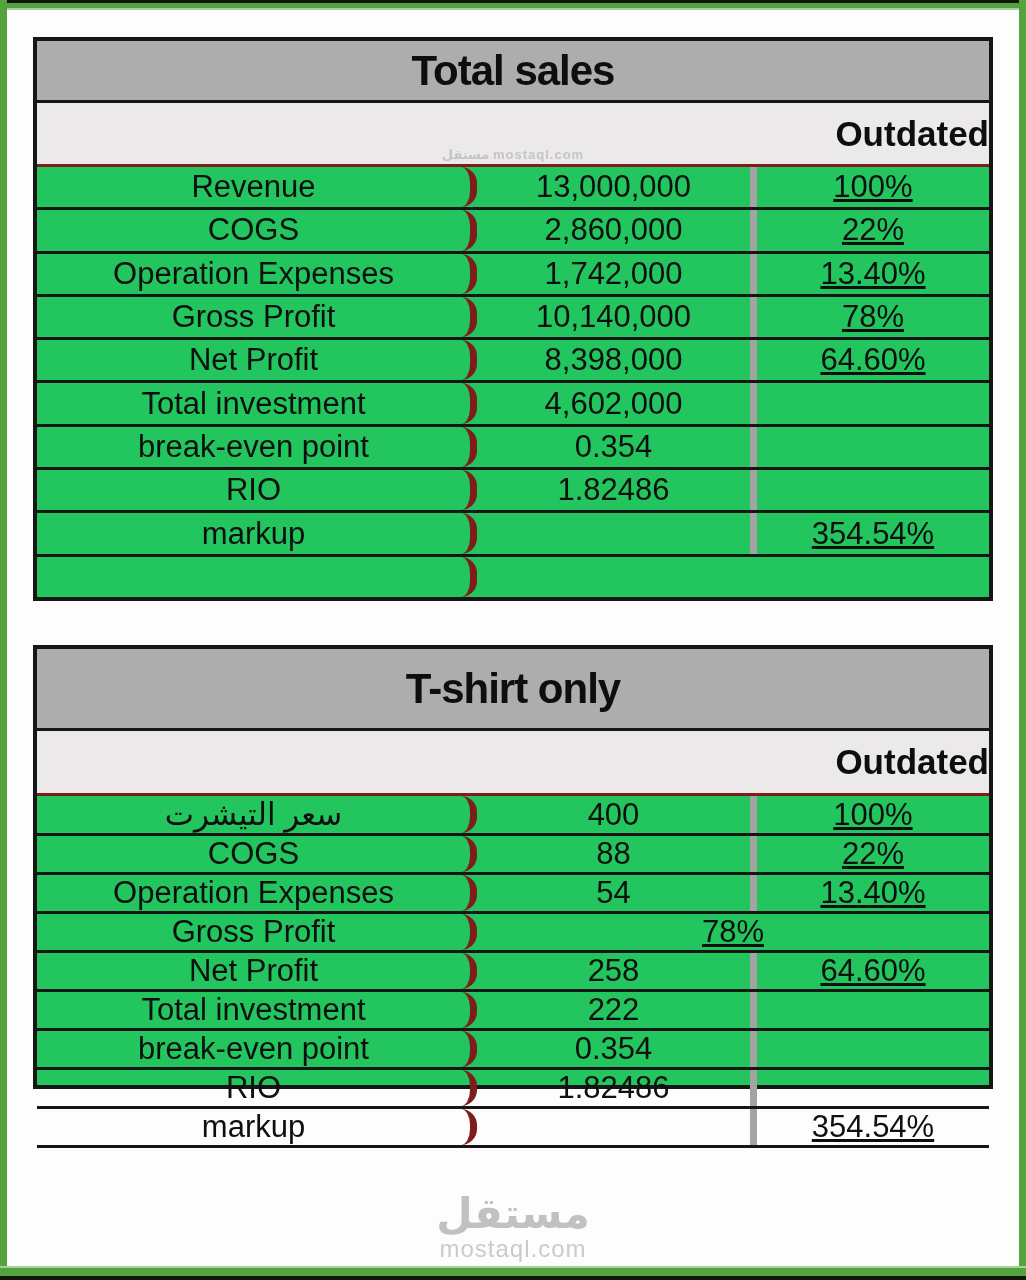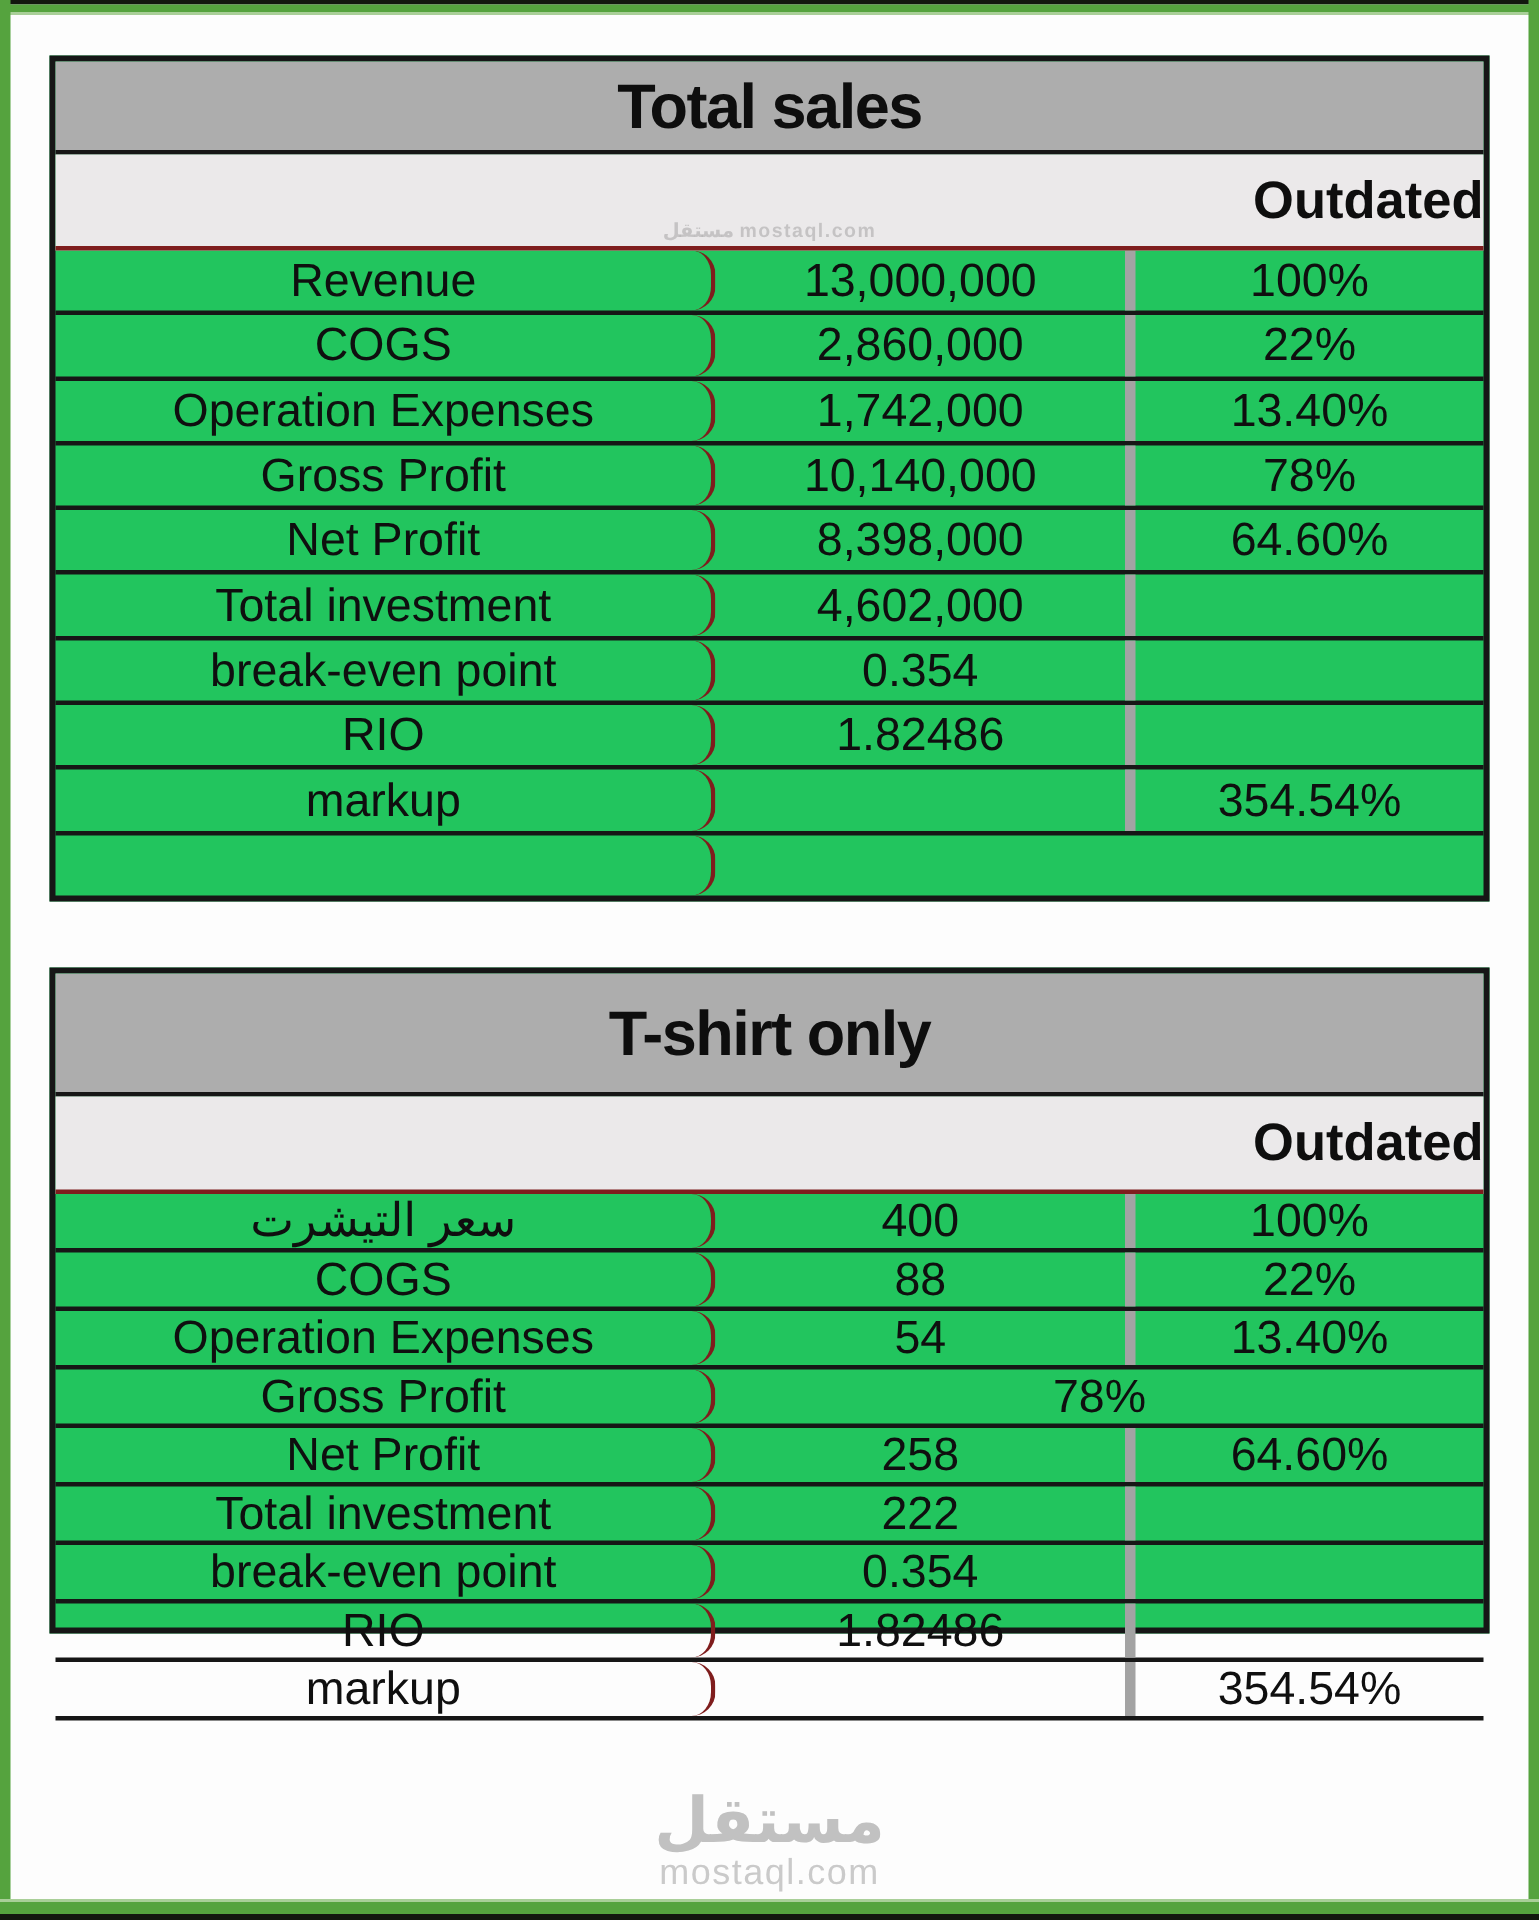--- a/index.html
+++ b/index.html
@@ -54,23 +54,23 @@
   .rows{flex:1;display:flex;flex-direction:column;}
   .t-row{flex:1;display:flex;border-bottom:3px solid #161616;}
   .t-row:last-child{border-bottom:none;}
   .t-row.tall{flex:1.24;}
   .t-row.short{flex:0.92;}
 
   .cell{
     display:flex;align-items:center;justify-content:center;
     font-size:31px;color:#0f0f0f;overflow:hidden;white-space:nowrap;
   }
-  .c1{flex:0 0 440px;border-right:3px solid #7f1d1d;box-sizing:border-box;border-radius:16px;}
+  .c1{flex:0 0 440px;border-right:7px solid #7f1d1d;box-sizing:border-box;border-radius:16px;}
   .c2{flex:0 0 280px;border-right:7px solid #a3a3a3;box-sizing:border-box;}
-  .c3{flex:1;}
+  .c3{flex:1;text-decoration:underline;}
   .t-row.merged .c2{border-right:none;}
 
   
   .watermark{
     position:absolute;left:0;right:0;top:1192px;z-index:3;
     text-align:center;pointer-events:none;mix-blend-mode:multiply;
   }
   .watermark .ar{
     font-family:"DejaVu Sans",sans-serif;font-weight:bold;
     font-size:42px;line-height:44px;color:#c3c3c3;

